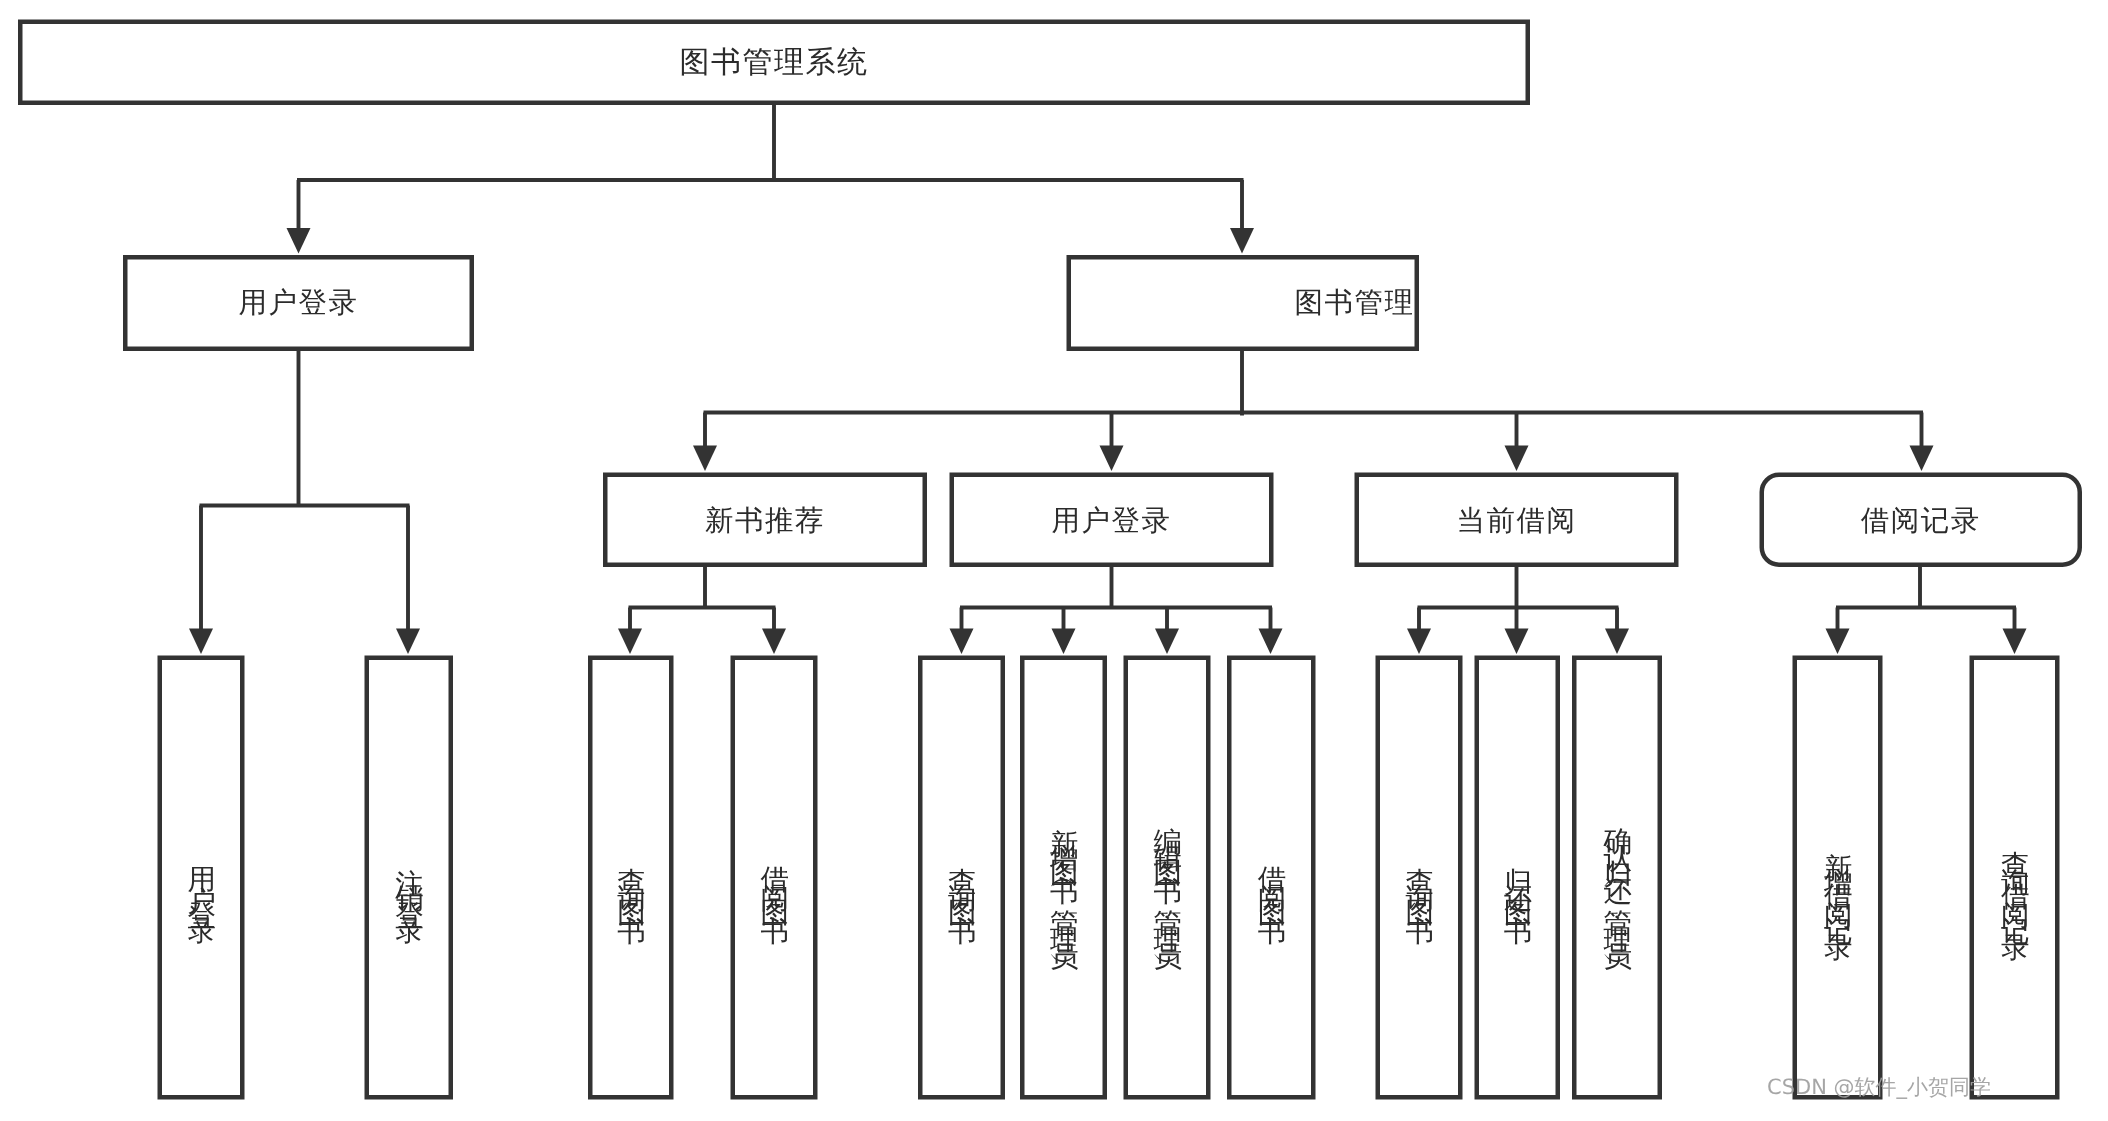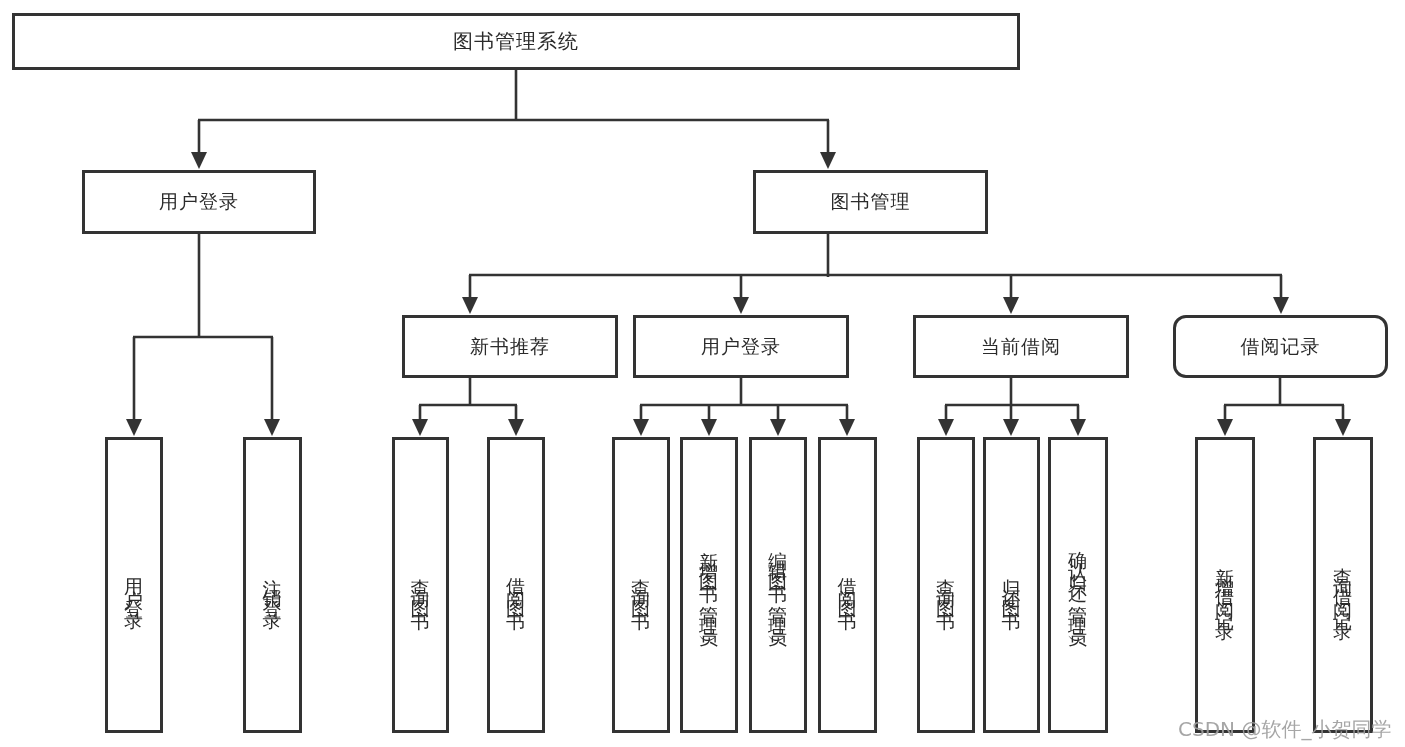--- a/index.html
+++ b/index.html
@@ -32,21 +32,21 @@
     text-orientation:mixed;
     letter-spacing:11px;
     font-size:19px;
     line-height:1;
     white-space:nowrap;
   }
   .watermark {
     position:absolute;
     left:1178px; top:716px;
     z-index:5;
-    font-size:20px;
+    font-size:14px;
     letter-spacing:0;
     color:rgba(158,158,158,0.92);
     white-space:nowrap;
   }
 </style>
 </head>
 <body>
 
 <div class="canvas">
 
@@ -105,31 +105,31 @@
       <polygon points="1335,419 1351,419 1343,436" fill="#333333"></polygon>
     </svg>
 
   <div class="node title" style="left:12px; top:13px; width:1008px; height:57px;">
     <span>图书管理系统</span>
   </div>
 
   <div class="node" style="left:82px; top:170px; width:234px; height:64px;">
     <span>用户登录</span>
   </div>
-  <div class="node" style="left:753px; top:170px; width:235px; height:64px;">
+  <div class="node" style="left:711px; top:170px; width:235px; height:64px;justify-content:flex-end;">
     <span>图书管理</span>
   </div>
 
   <div class="node" style="left:362px; top:315px; width:216px; height:63px;margin-left:40px;">
     <span>新书推荐</span>
   </div>
   <div class="node" style="left:633px; top:315px; width:216px; height:63px;">
     <span>用户登录</span>
   </div>
-  <div class="node" style="left:903px; top:315px; width:216px; height:63px;margin-left:10px;">
+  <div class="node" style="left:903px; top:315px; width:216px; height:63px;">
     <span>当前借阅</span>
   </div>
   <div class="node" style="left:1173px; top:315px; width:215px; height:63px;border-radius:13px;">
     <span>借阅记录</span>
   </div>
 
   <div class="node vbox" style="left:105px; top:437px; width:58px; height:296px;">
     <span>用户登录</span>
   </div>
   <div class="node vbox" style="left:243px; top:437px; width:59px; height:296px;">

